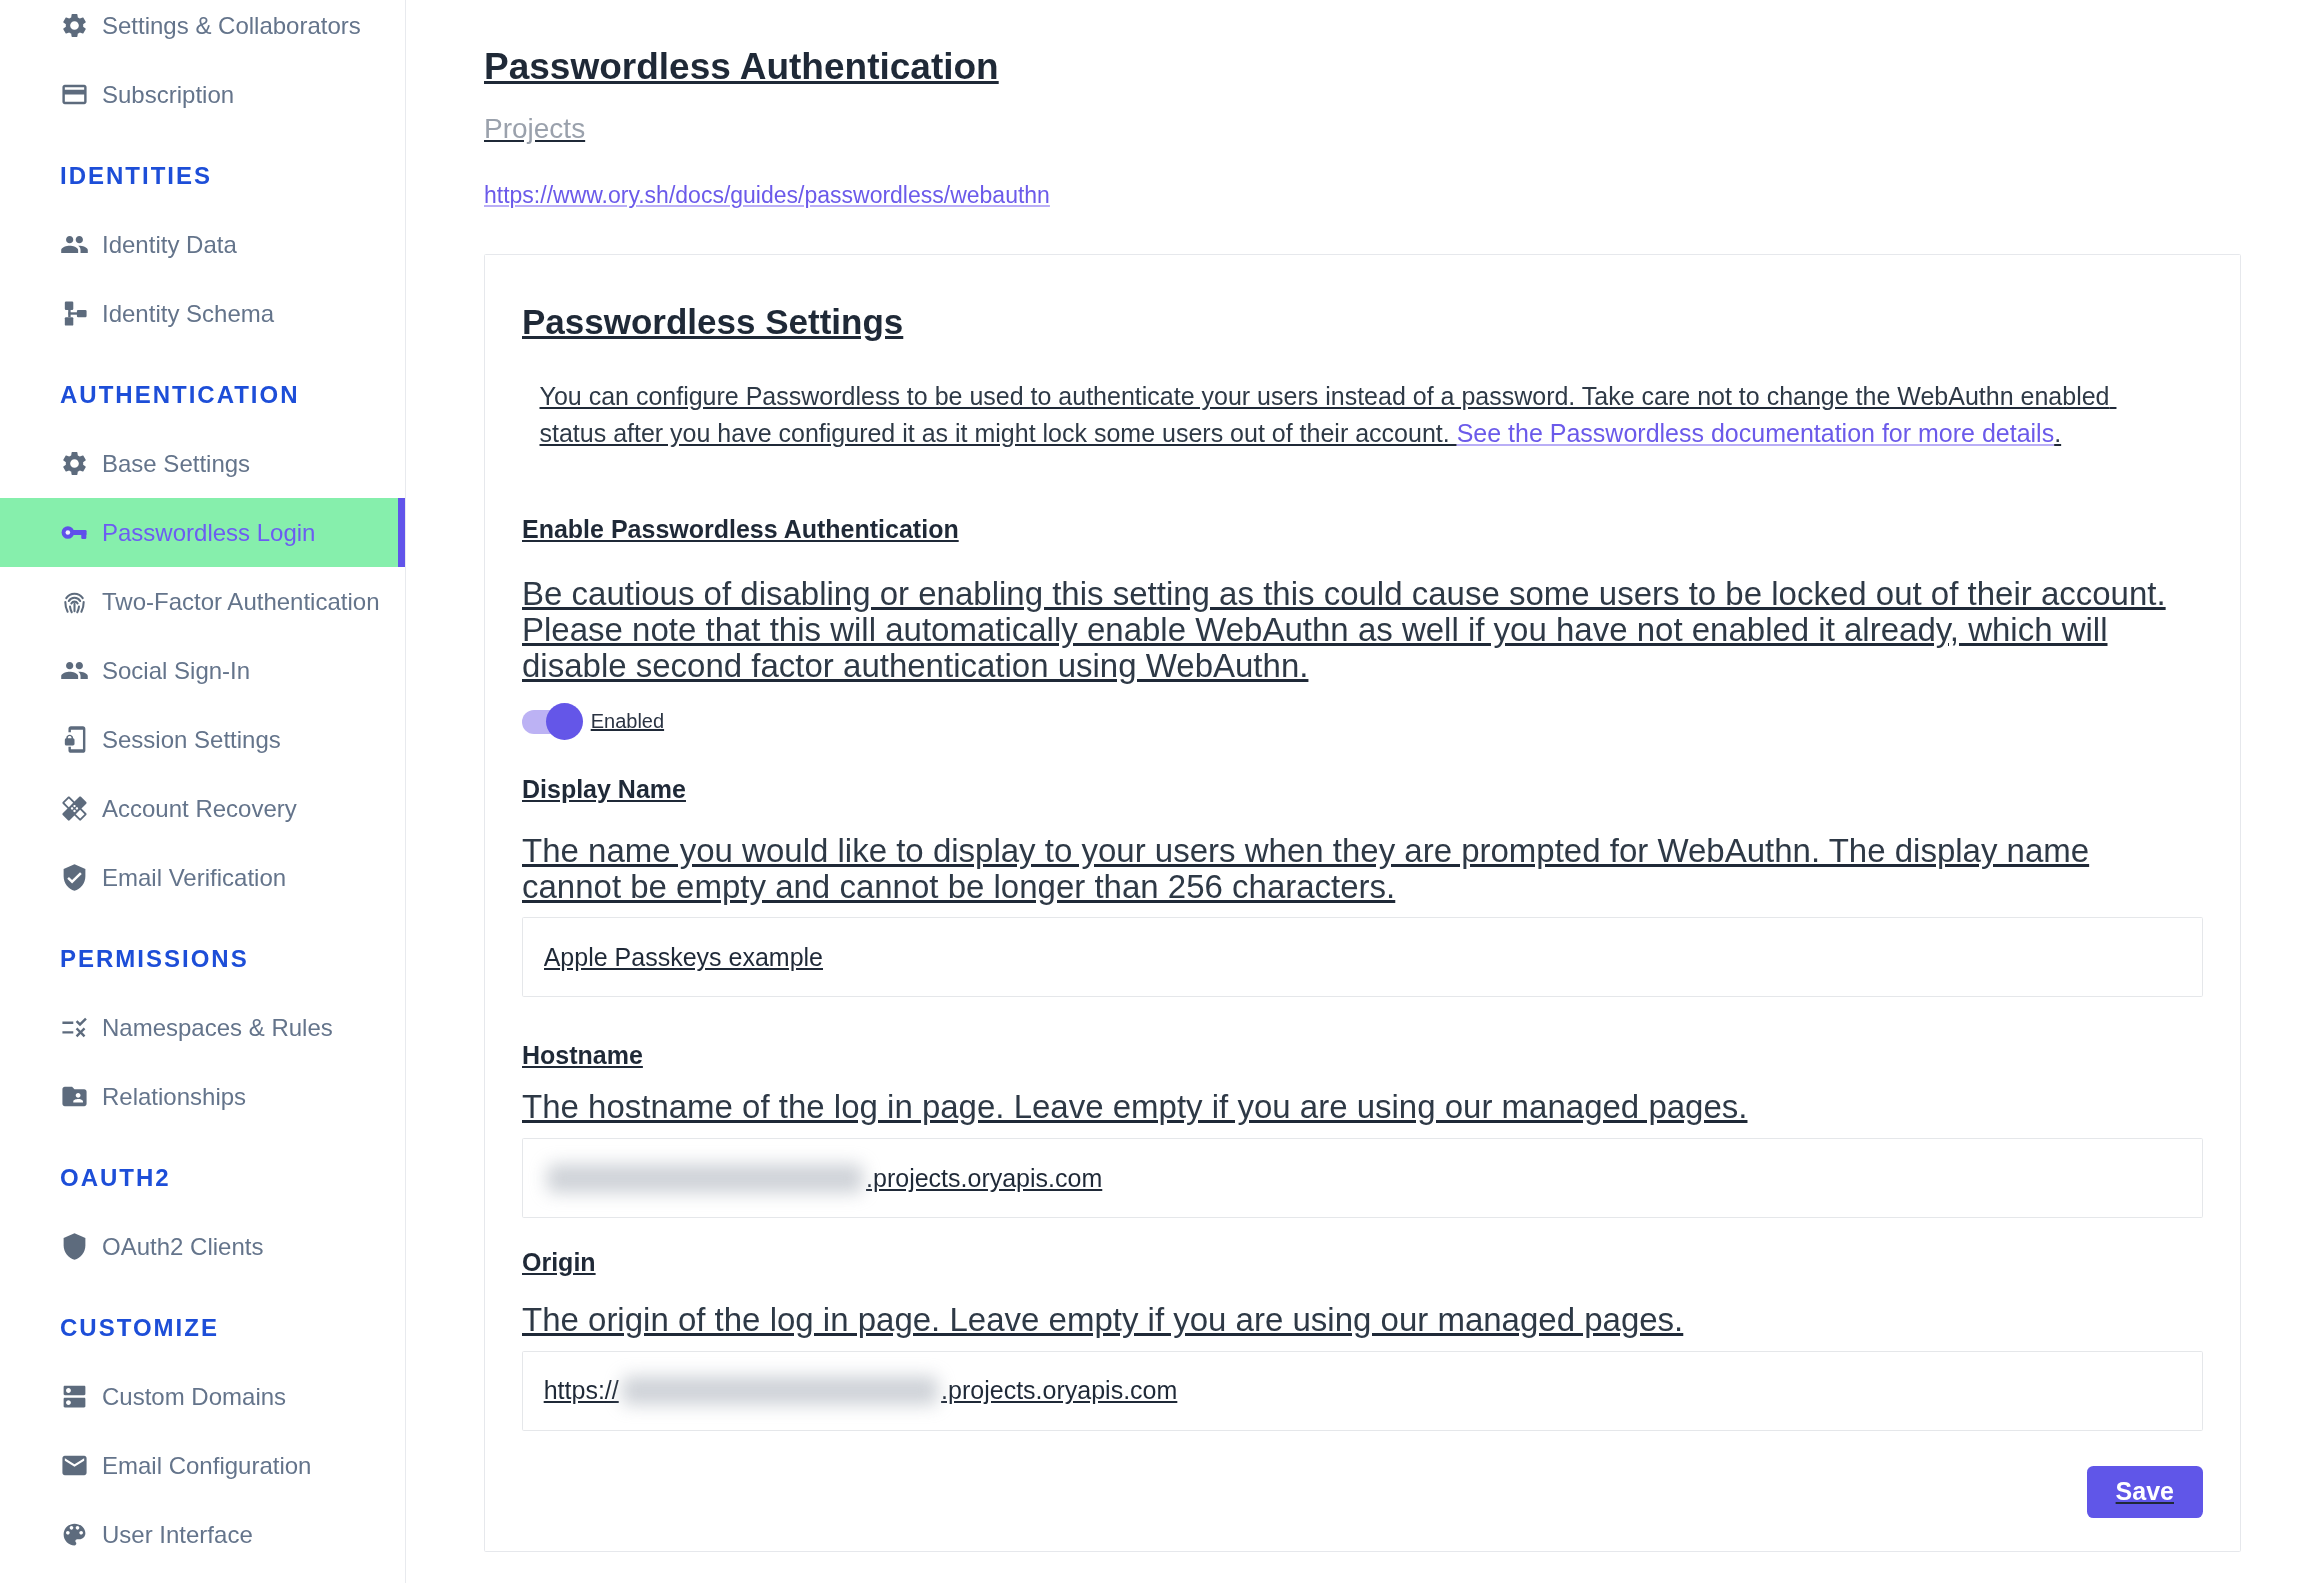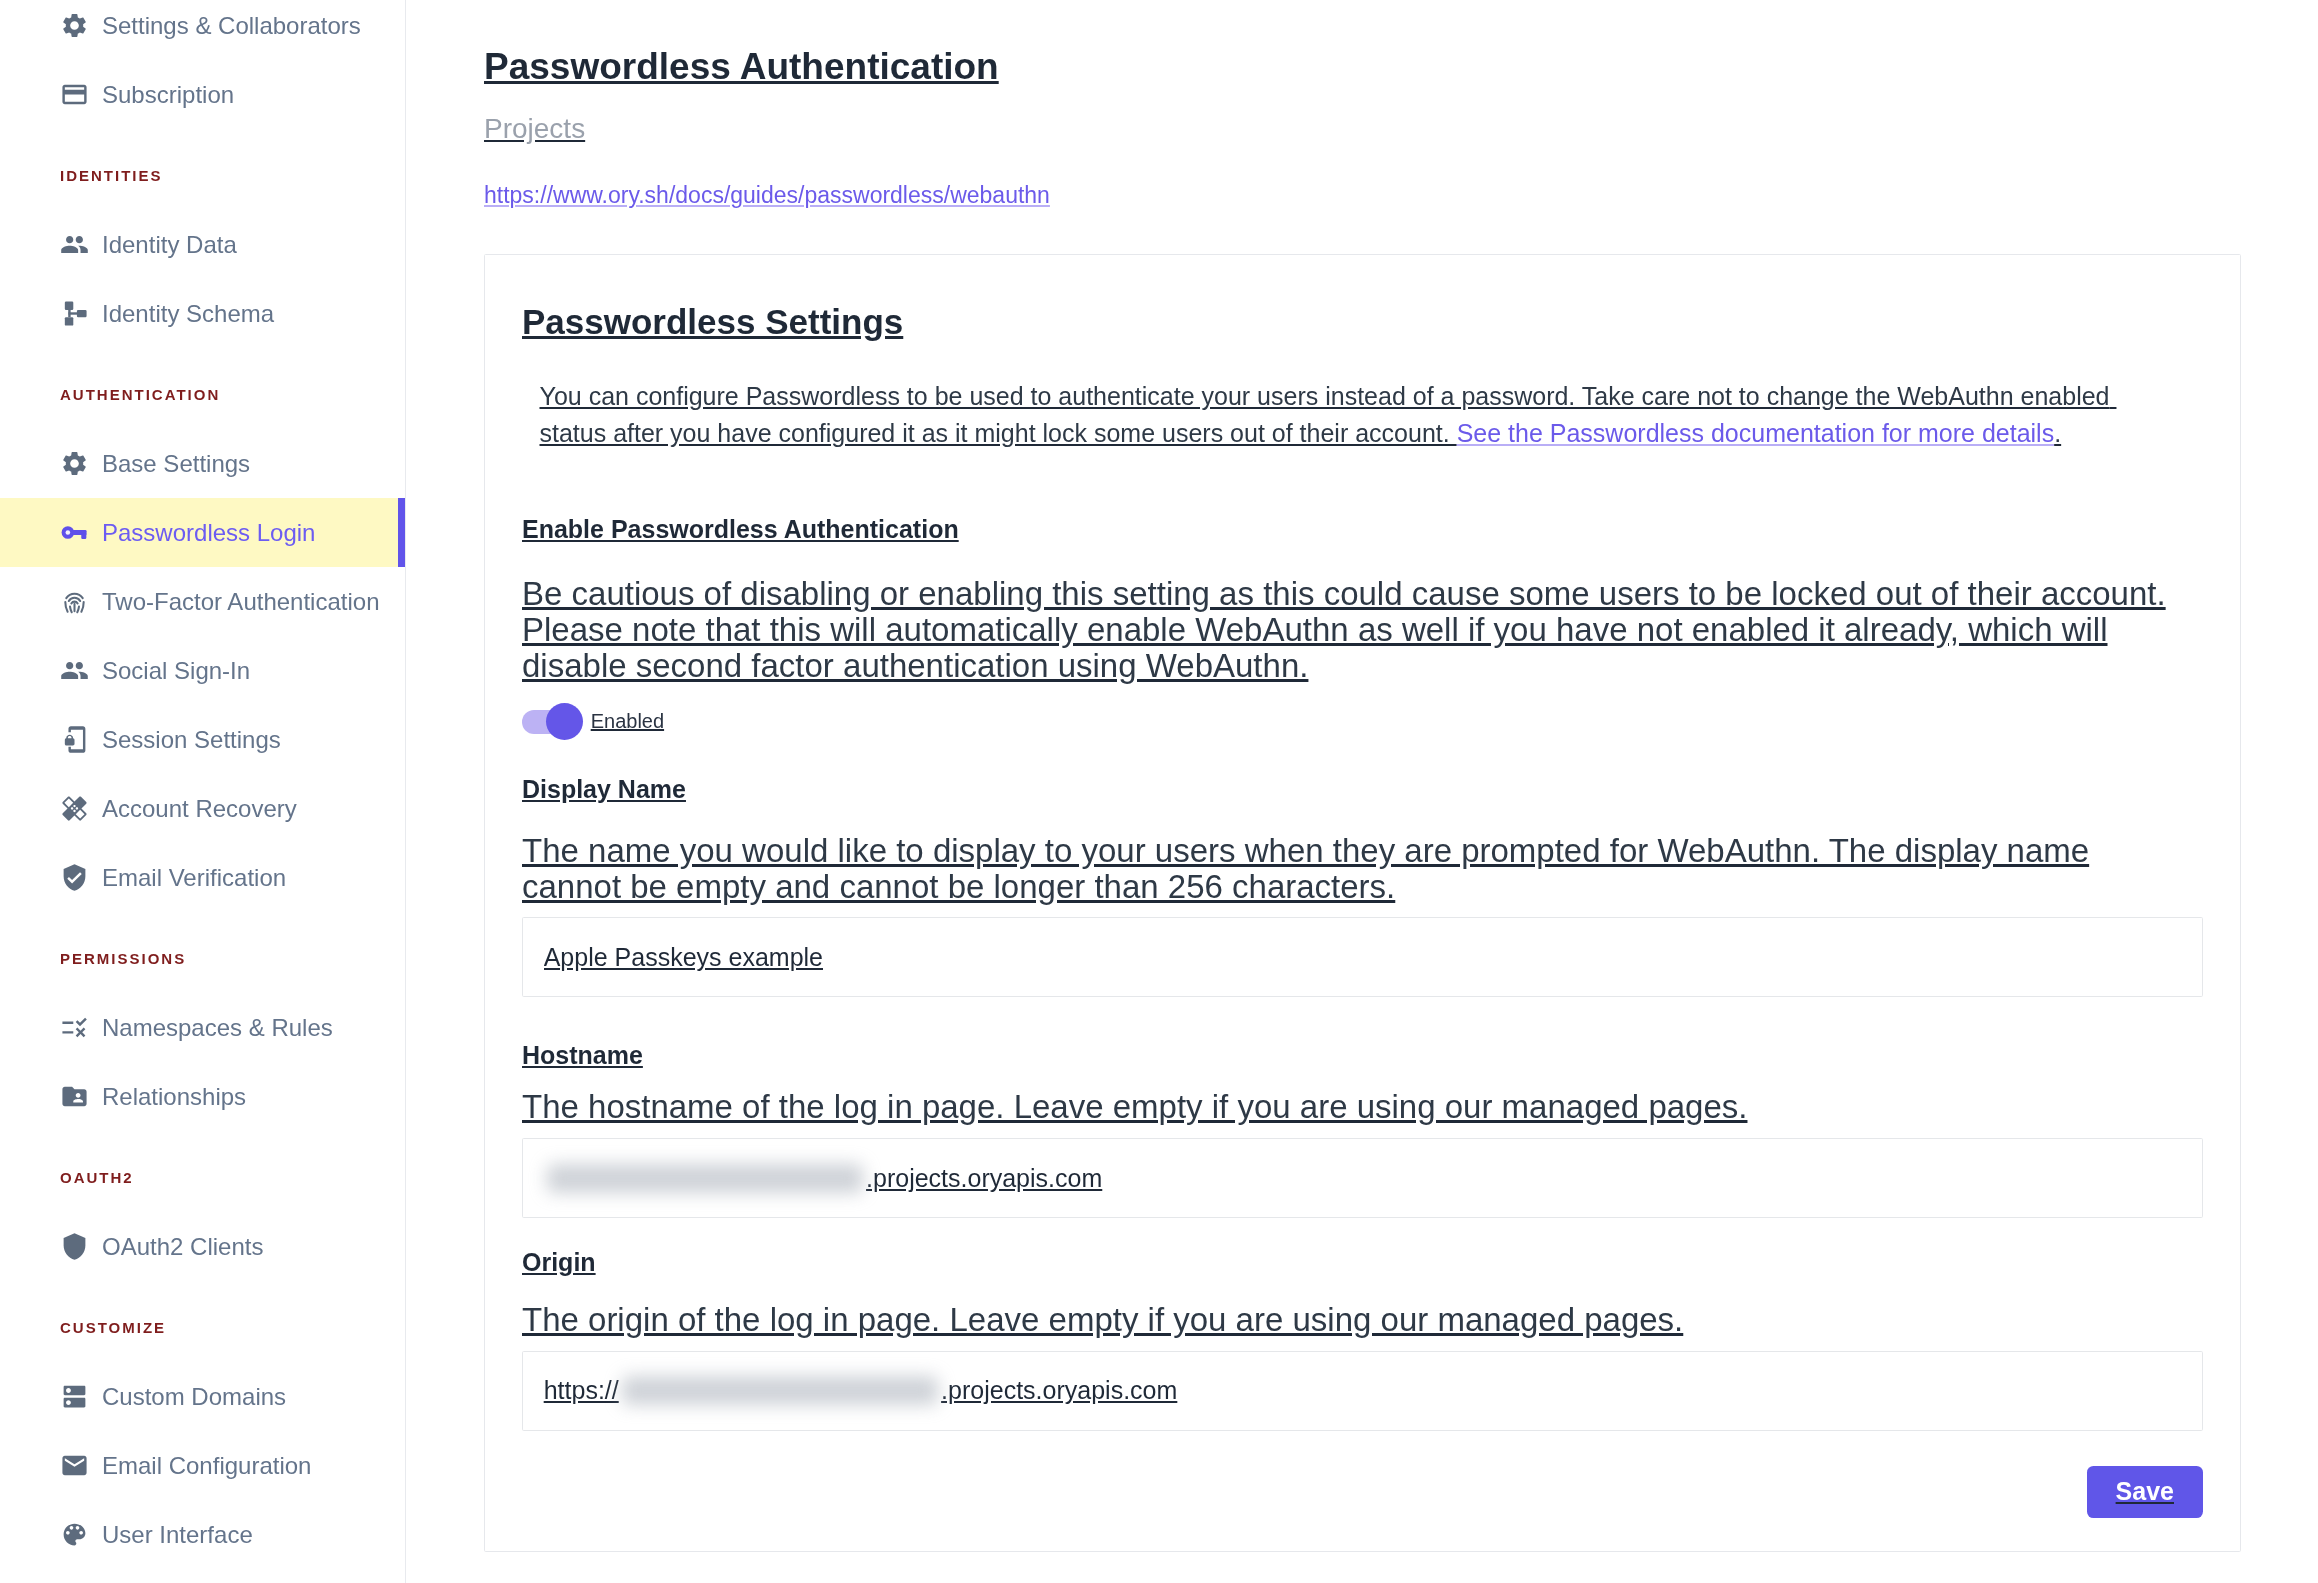--- a/index.html
+++ b/index.html
@@ -11,27 +11,27 @@
 
   
   .sidebar { width:406px; min-width:406px; height:100%; background:#fff;
     border-right:1.6px solid #E8EAEE; overflow:hidden; }
   .nav { margin-top:-8.7px; }
   .nav-row { height:69px; display:flex; align-items:center; position:relative;
     padding-left:60px; cursor:pointer; }
   .nav-row .icon { width:29px; height:29px; color:#5D6B7D; flex:0 0 29px; }
   .nav-row .icon svg { width:29px; height:29px; fill:currentColor; display:block; }
   .nav-row .lbl { margin-left:13px; font-size:24px; color:#64748B; white-space:nowrap; }
-  .nav-row.active { background:#fef9c3;text-align:center; }
+  .nav-row.active { background:#86efac;text-align:center; }
   .nav-row.active .icon { color:#5F50EA; }
   .nav-row.active .lbl { color:#6C5CF2; }
   .nav-row.active .bar { position:absolute; right:0; top:0; bottom:0; width:7.2px; background:#6154EA; }
   .nav-header { height:69px; margin-top:12px; display:flex; align-items:center;
-    padding-left:60px; font-size:15px; font-weight:bold; letter-spacing:2px;
-    color:#7f1d1d; white-space:nowrap; }
+    padding-left:60px; font-size:24px; font-weight:bold; letter-spacing:2px;
+    color:#1d4ed8; white-space:nowrap; }
 
   
   .main { flex:1; padding:24px 0 0 78px;text-decoration:underline; }
   .page-title { font-size:37px; font-weight:bold; color:#1F2937; margin-top:22px; }
   .page-subtitle { font-size:28px; color:#9AA1AC; margin-top:25.4px; }
   .doc-link { display:inline-block; margin-top:37px; font-size:23px; color:#6B5AEA;
     text-decoration:underline; text-decoration-color:#B9AEF6; }
 
   
   .card { width:1757px; margin-top:45px; background:#fff;

